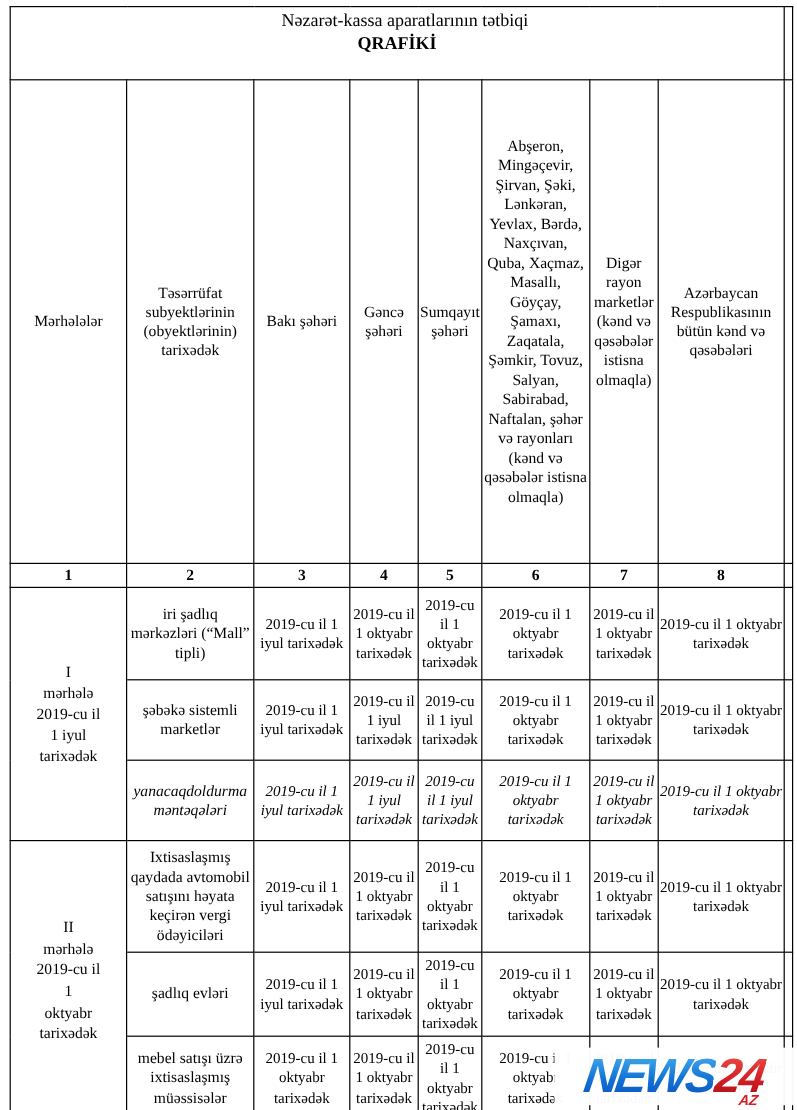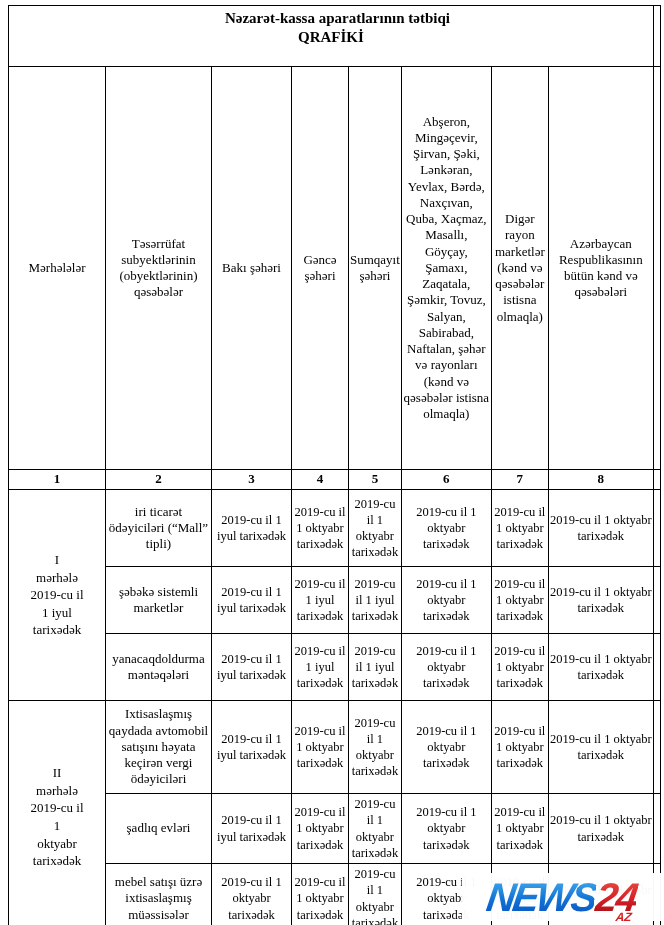--- a/index.html
+++ b/index.html
@@ -17,28 +17,28 @@
     border:1px solid #000;
     vertical-align:middle;
     text-align:center;
     padding:2px 1px;
     font-size:13px;
     line-height:1.25;
     overflow:hidden;
     word-wrap:break-word;
   }
   td.title-cell{height:55px;vertical-align:top;padding-top:3px;}
-  .title-line1{font-weight:bold;font-size:15px;padding-left:13px;}
+  .title-line1{font-weight:normal;font-size:15px;padding-left:13px;}
   .title-line2{font-weight:bold;font-size:15px;}
   tr.header-row{height:403px;}
   tr.num-row{height:20px;}
   tr.num-row td{font-weight:bold;padding:0 1px;}
   tr.r1{height:77px;}
   tr.r2{height:67px;}
-  tr.r3{height:67px;}
+  tr.r3{height:67px;font-style:italic;}
   tr.r4{height:93px;}
   tr.r5{height:68px;}
   tr.r6{height:67px;}
   td.stage-cell{white-space:pre-line;line-height:1.35;}
   td.date-cell{font-size:12.5px;line-height:1.3;}
   td.cat-cell{font-size:13px;}
   td.sliver{padding:0;}
   
   .watermark{
     position:absolute;left:462px;top:873px;width:200px;height:48px;
@@ -85,21 +85,21 @@
       <tr>
     <td class="title-cell" colspan="8">
       <div class="title-line1">Nəzarət-kassa aparatlarının tətbiqi</div>
       <div class="title-line2">QRAFİKİ</div>
     </td>
     <td class="sliver"></td>
   </tr>
 
   <tr class="header-row">
     <td>Mərhələlər</td>
-    <td>Təsərrüfat subyektlərinin (obyektlərinin) qəsəbələr</td>
+    <td>Təsərrüfat subyektlərinin (obyektlərinin) tarixədək</td>
     <td>Bakı şəhəri</td>
     <td>Gəncə şəhəri</td>
     <td>Sumqayıt şəhəri</td>
     <td>Abşeron, Mingəçevir, Şirvan, Şəki, Lənkəran, Yevlax, Bərdə, Naxçıvan, Quba, Xaçmaz, Masallı, Göyçay, Şamaxı, Zaqatala, Şəmkir, Tovuz, Salyan, Sabirabad, Naftalan, şəhər və rayonları (kənd və qəsəbələr istisna olmaqla)</td>
     <td>Digər rayon marketlər (kənd və qəsəbələr istisna olmaqla)</td>
     <td>Azərbaycan Respublikasının bütün kənd və qəsəbələri</td>
     <td class="sliver"></td>
   </tr>
 
   <tr class="num-row">
@@ -113,21 +113,21 @@
     <td>8</td>
     <td class="sliver"></td>
   </tr>
 
   <tr class="r1">
     <td class="stage-cell" rowspan="3">I
 mərhələ
 2019-cu il
 1 iyul
 tarixədək</td>
-    <td class="cat-cell">iri ticarət ödəyiciləri (“Mall” tipli)</td>
+    <td class="cat-cell">iri şadlıq mərkəzləri (“Mall” tipli)</td>
     <td class="date-cell">2019-cu il 1 iyul tarixədək</td>
     <td class="date-cell">2019-cu il 1 oktyabr tarixədək</td>
     <td class="date-cell">2019-cu il 1 oktyabr tarixədək</td>
     <td class="date-cell">2019-cu il 1 oktyabr tarixədək</td>
     <td class="date-cell">2019-cu il 1 oktyabr tarixədək</td>
     <td class="date-cell">2019-cu il 1 oktyabr tarixədək</td>
     <td class="sliver"></td>
   </tr>
 
   <tr class="r2">

